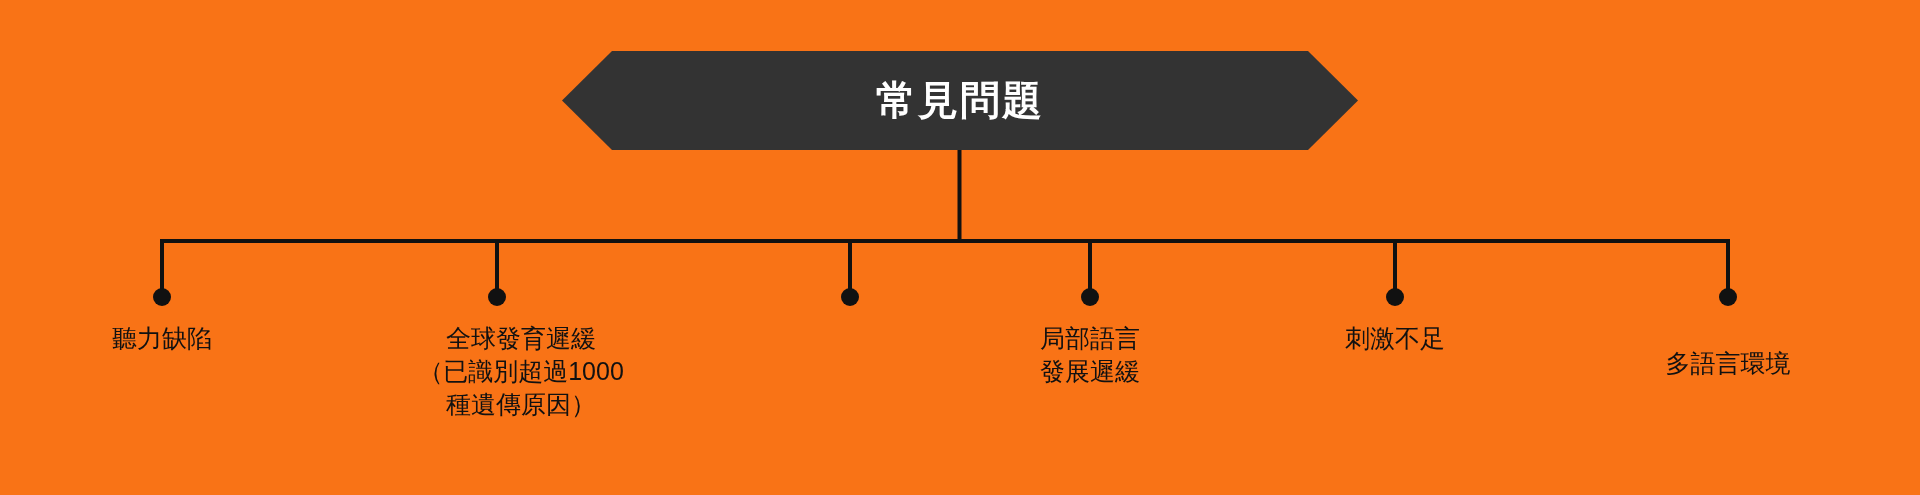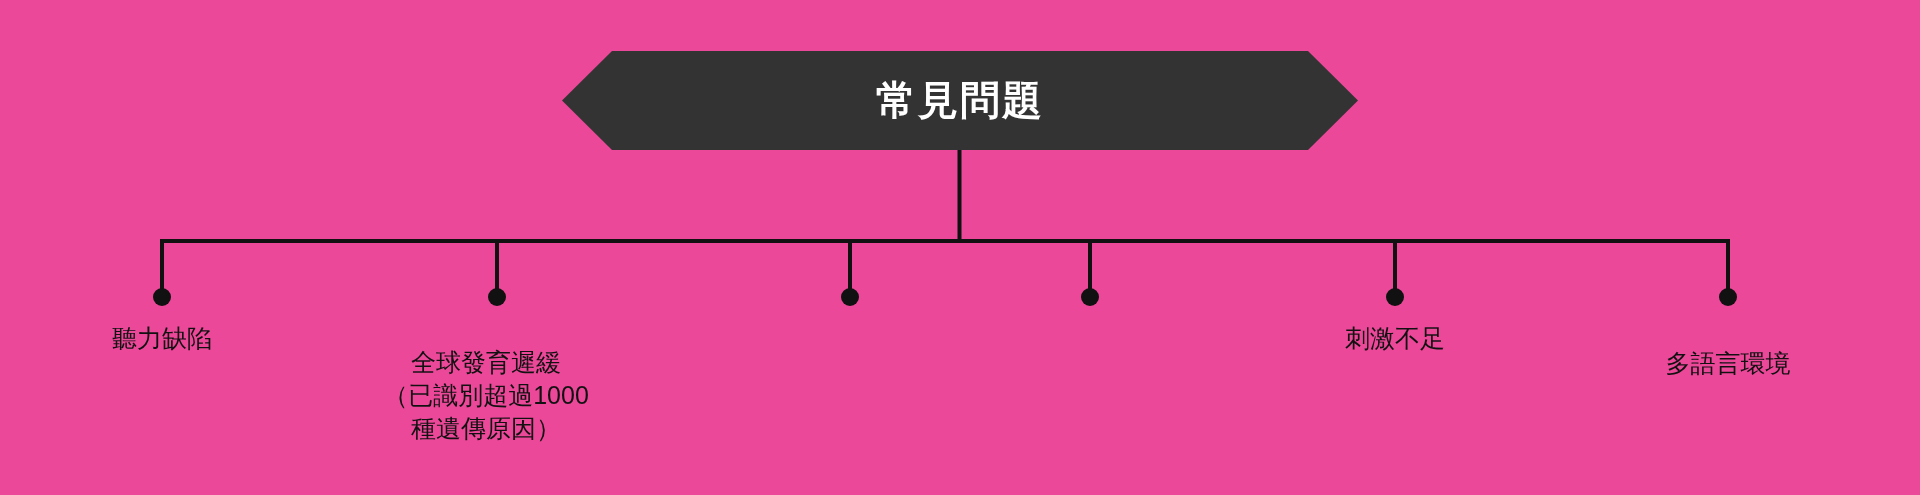--- a/index.html
+++ b/index.html
@@ -8,21 +8,21 @@
     padding: 0;
     background: #ffffff;
   }
   body {
     font-family: "Liberation Sans", "DejaVu Sans", sans-serif;
   }
   #canvas {
     position: relative;
     width: 1920px;
     height: 495px;
-    background: #ec4899;
+    background: #f97316;
     overflow: hidden;
   }
   #diagram-svg {
     position: absolute;
     left: 0;
     top: 0;
     width: 1920px;
     height: 495px;
     display: block;
   }
@@ -76,23 +76,25 @@
     <line x1="1395" y1="241" x2="1395" y2="294" stroke="#111111" stroke-width="4"></line>
     <circle cx="1395" cy="297" r="9" fill="#111111"></circle>
 
     <line x1="1728" y1="241" x2="1728" y2="294" stroke="#111111" stroke-width="4"></line>
     <circle cx="1728" cy="297" r="9" fill="#111111"></circle>
 
   </svg>
 
   <div class="leaf-label" style="left:162px;  width:300px;">聽力缺陷</div>
 
-  <div class="leaf-label" style="left:486px;  width:330px;margin-top:24px;">全球發育遲緩
+  <div class="leaf-label" style="left:521px;  width:330px;">全球發育遲緩
 （已識別超過1000
 種遺傳原因）</div>
 
 
+  <div class="leaf-label" style="left:1090px; width:240px;">局部語言
+發展遲緩</div>
 
   <div class="leaf-label" style="left:1395px; width:280px;">刺激不足</div>
 
   <div class="leaf-label" style="left:1728px; width:300px;margin-top:25px;">多語言環境</div>
 
 </div>
 
 </body></html>

